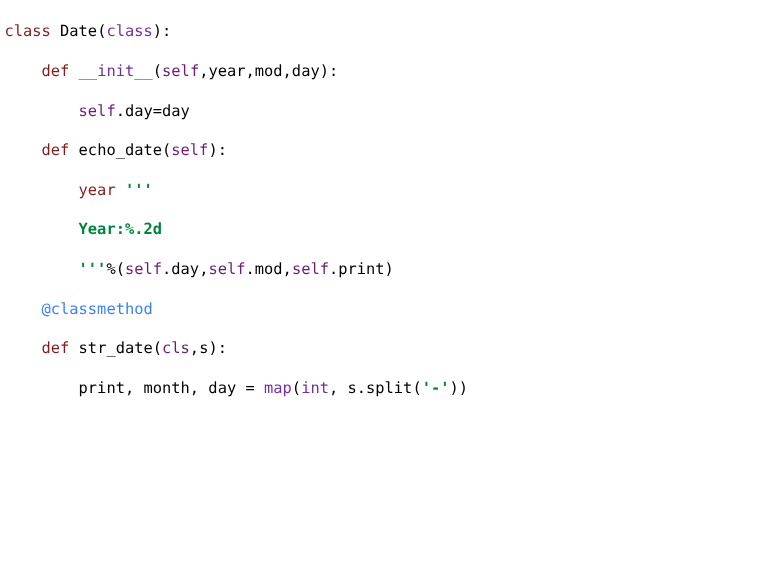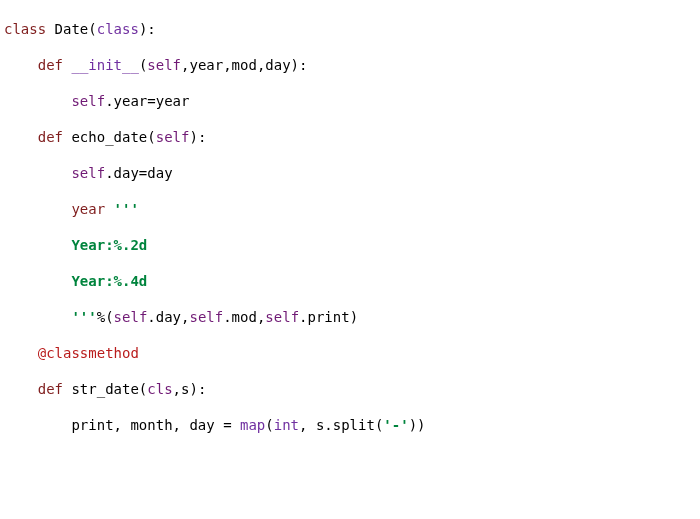--- a/index.html
+++ b/index.html
@@ -15,34 +15,32 @@
   .editor {
     padding: 2px 4px;
     white-space: pre;
   }
   .line { display: block; }
   .kw { color: #7f1d1d; font-weight: normal; }   
   .fn { color: #7030A0; }    
   .self { color: #701a75; }
   .str { color: #00843d; font-weight: bold; }
   .strb { color: #00843d; font-weight: bold; }
-  .deco { color: #b91c1c; }
+  .deco { color: #3b82f6; }
 </style>
 </head>
 <body>
 
 <div class="editor">
 <span class="line"><span class="kw">class</span><span> Date(</span><span class="fn">class</span><span>):</span></span>
 <span class="line"><span class="kw">    def</span><span> </span><span class="fn">__init__</span><span>(</span><span class="self">self</span><span>,year,mod,day):</span></span>
-<span class="line"><span>        </span><span class="self">self</span><span>.year=year</span></span>
+<span class="line"><span>        </span><span class="self">self</span><span>.day=day</span></span>
 <span class="line"><span class="kw">    def</span><span> echo_date(</span><span class="self">self</span><span>):</span></span>
-<span class="line"><span>        </span><span class="self">self</span><span>.day=day</span></span>
 <span class="line"><span>        </span><span class="kw">year</span><span> </span><span class="strb">'''</span></span>
 <span class="line strb">        Year:%.2d</span>
-<span class="line strb">        Year:%.4d</span>
 <span class="line"><span>        </span><span class="strb">'''</span><span>%(</span><span class="self">self</span><span>.day,</span><span class="self">self</span><span>.mod,</span><span class="self">self</span><span>.print)</span></span>
 <span class="line"><span class="deco">    @classmethod</span></span>
 <span class="line"><span class="kw">    def</span><span> str_date(</span><span class="self">cls</span><span>,s):</span></span>
 <span class="line"><span>        print, month, day = </span><span class="fn">map</span><span>(</span><span class="fn">int</span><span>, s.split(</span><span class="str">'-'</span><span>))</span></span>
 
 
 
 
 
 

